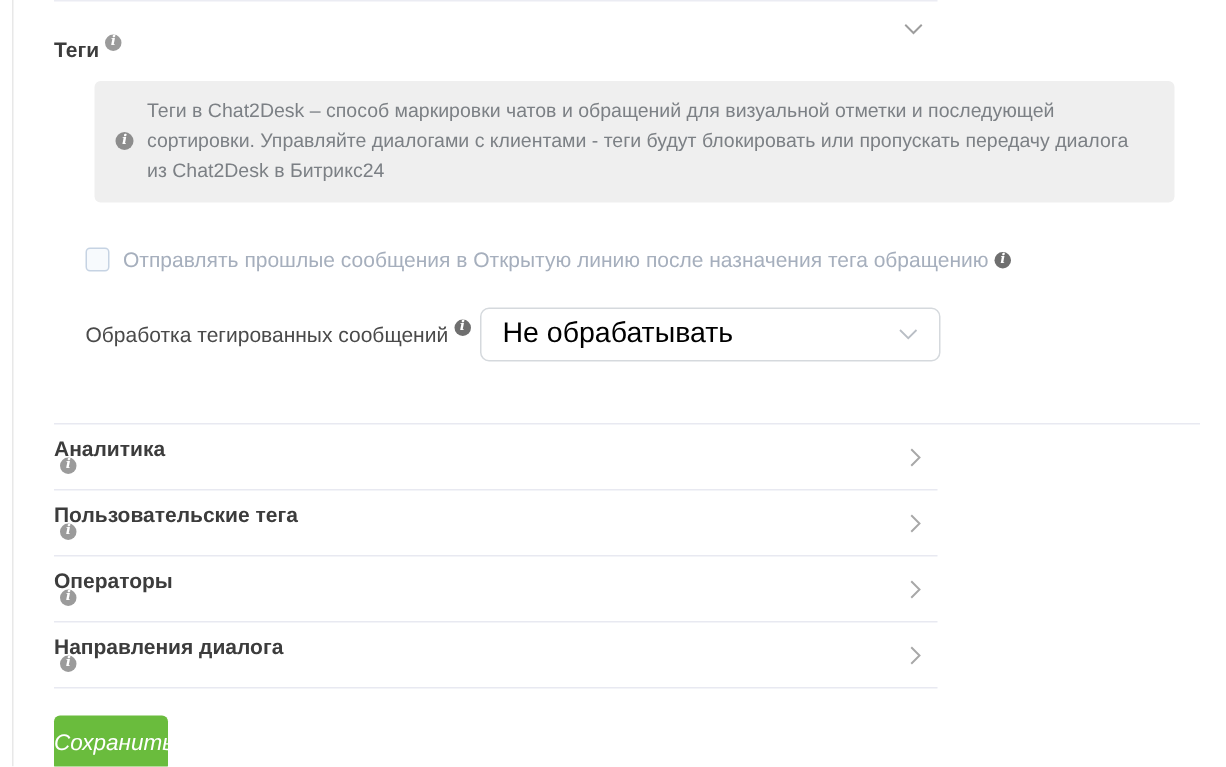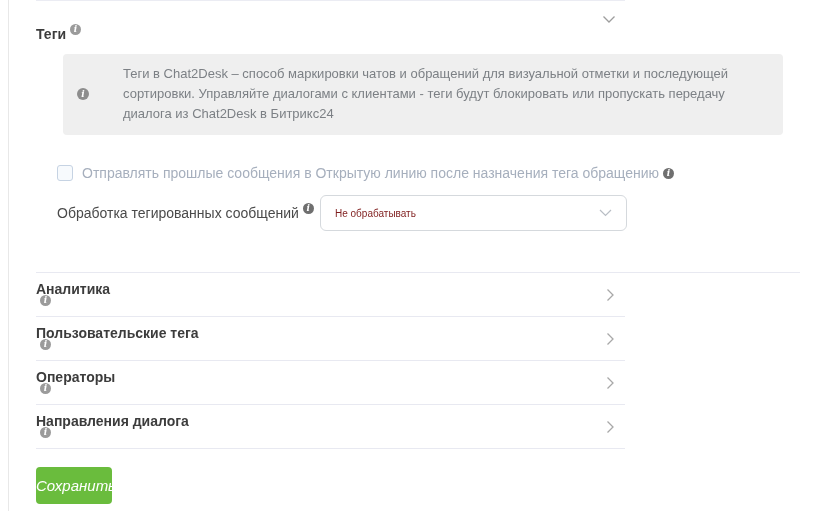--- a/index.html
+++ b/index.html
@@ -32,42 +32,42 @@
   .sup { position:relative; top:-2px; }
 
   
   .infobox {
     margin:8px 0 0 27px; width:720px;
     background:#efefef; border-radius:4px;
     padding:10px 16px 11px 14px;
     display:flex; align-items:center; gap:9px;
   }
   .infobox .info-icon { margin-left:0; width:12px; height:12px; line-height:12px; background:#8d8d8d; }
-  .infobox-text { font-size:13px; line-height:20px; color:#7c8085; max-width:668px;margin-left:25px; }
+  .infobox-text { font-size:13px; line-height:20px; color:#7c8085; max-width:668px; }
 
   
   .checkbox-row { margin:30px 0 0 21px; display:flex; align-items:center; }
   .checkbox {
     width:16px; height:16px; border:1px solid #c6d3e3; background:#f7fafd;
     border-radius:3px; cursor:pointer; flex:0 0 auto;
   }
   .checkbox-label { font-size:14px; color:#a6afbd; margin-left:9px; }
 
   
-  .form-row { position:relative; height:36px; margin-top:14px; }
+  .form-row { position:relative; height:36px; margin-top:24px; }
   .form-label {
     position:absolute; left:21px; top:50%; transform:translateY(-50%);
     font-size:14px; color:#4a4a4a; display:inline-flex; align-items:flex-start;
   }
   .select {
     position:absolute; left:284px; top:0; width:307px; height:36px;
     border:1px solid #d5d9dd; border-radius:6px; background:#fff;
     display:flex; align-items:center; padding:0 14px; cursor:pointer;
   }
-  .select-value { font-size:10px; color:#7f1d1d; flex:1; }
+  .select-value { font-size:19px; color:#000000; flex:1; }
   .select .chev { line-height:0; }
 
   
   .sections { margin-top:41px; }
   .divider-wide { width:764px; height:1px; background:#e8e9f1; }
   .section-row {
     width:589px; height:44px; display:flex; align-items:center;
     border-bottom:1px solid #e8e9f1; position:relative; cursor:pointer;
   }
   .section-title { font-size:14px; font-weight:bold; color:#3c3c3c; display:inline-flex; align-items:flex-start;flex-direction:column; }

